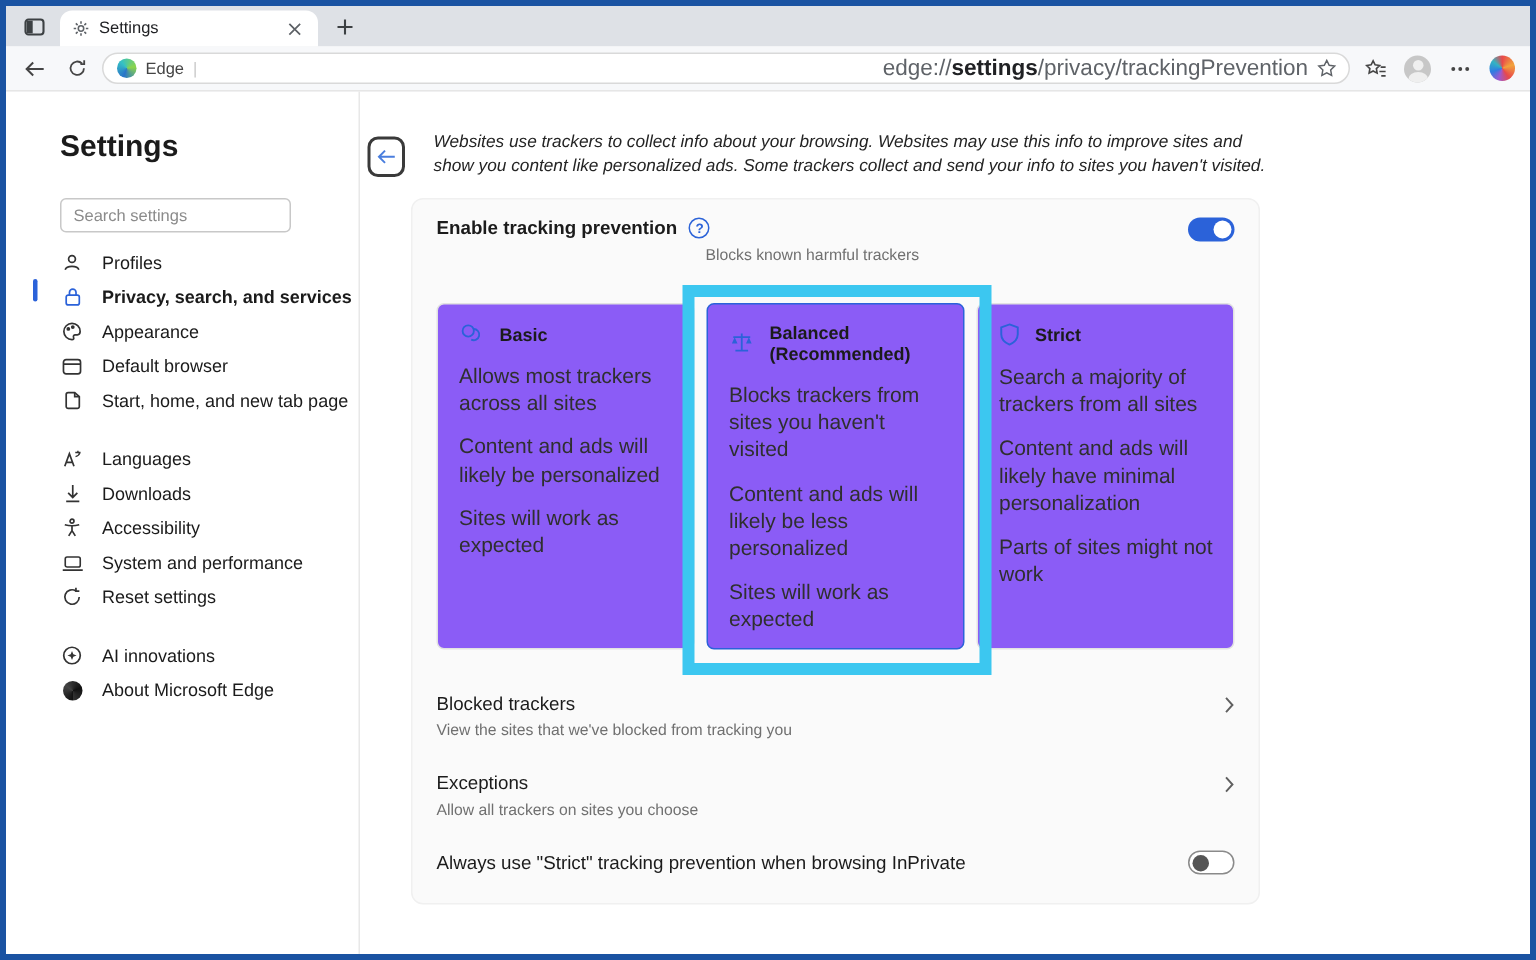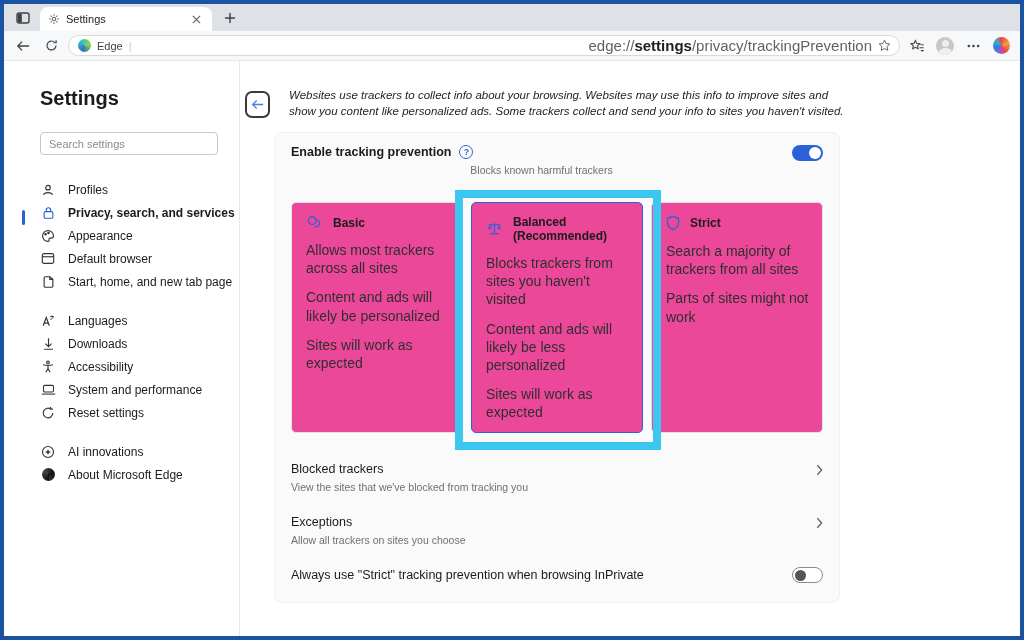--- a/index.html
+++ b/index.html
@@ -29,24 +29,24 @@
   .url-text b { color:#202124; }
   .urlbar-star { margin-left:auto; color:#5f6368; }
   .avatar { width:18px; height:18px; border-radius:50%; background:#c7c7c7; position:relative; overflow:hidden; flex-shrink:0; }
   .avatar::before { content:""; position:absolute; left:5.5px; top:3px; width:7px; height:7px; border-radius:50%; background:#efefef; }
   .avatar::after { content:""; position:absolute; left:2.5px; top:11px; width:13px; height:9px; border-radius:50%; background:#efefef; }
   .copilot { width:17px; height:17px; border-radius:50%; background:conic-gradient(#e8484b,#f2a33c,#e8484b 40%,#9b59d0 55%,#2f7de1 70%,#32b4c4 85%,#e8484b); flex-shrink:0; }
   
   .main { flex:1; display:flex; min-height:0; }
   .sidebar { width:236px; border-right:1px solid #e8e8e8; padding:26px 0 0 36px; flex-shrink:0; }
   .sidebar h1 { font-size:20px; font-weight:bold; color:#1b1b1b; margin-bottom:22px; }
-  .search-box { width:178px; height:23px; border:1px solid #c8c8c8; border-radius:4px; font-size:11px; color:#1b1b1b; padding:0 8px; background:#fff; margin-bottom:28px; font-family:"Liberation Sans",sans-serif; }
+  .search-box { width:154px; height:23px; border:1px solid #c8c8c8; border-radius:4px; font-size:11px; color:#1b1b1b; padding:0 8px; background:#fff; margin-bottom:4px; font-family:"Liberation Sans",sans-serif; }
   .search-box::placeholder { color:#8b8b8b; }
   .nav-group { margin-bottom:16px; }
-  .nav-item { display:flex; align-items:flex-start; gap:12px; height:23px; position:relative; color:#1b1b1b; font-size:12px; cursor:default; }
+  .nav-item { display:flex; align-items:flex-end; gap:12px; height:23px; position:relative; color:#1b1b1b; font-size:12px; cursor:default; }
   .nav-item .nicon { width:16px; display:flex; align-items:center; justify-content:center; color:#333; }
   .nav-item.selected { font-weight:bold; }
   .nav-item.selected .nicon { color:#2b62d9; }
   .sel-bar { position:absolute; left:-18px; top:4px; width:3px; height:15px; border-radius:2px; background:#2b62d9; }
   
   .content { flex:1; padding:24px 0 0 34px; overflow:hidden; }
   .page-header { margin-left:15px; position:relative; max-width:566px; }
   .back-btn { position:absolute; left:-44px; top:3px; width:25px; height:27px; background:#fff; border:2px solid #3a3a3a; border-radius:7px; display:flex; align-items:center; justify-content:center; color:#4a7ede; }
   .page-title { font-size:15px; font-weight:bold; color:#1b1b1b; }
   .page-desc { font-size:11.5px; color:#242424; line-height:1.35; margin-top:3px; max-width:560px;font-style:italic; }
@@ -57,21 +57,21 @@
   .row-label.regular { font-weight:normal; }
   .row-sub { font-size:10.5px; color:#707070; margin-top:5px; }
   .help-icon { width:14px; height:14px; border:1.2px solid #2d64d8; border-radius:50%; color:#2d64d8; font-size:9px; display:inline-flex; align-items:center; justify-content:center; font-weight:bold; }
   .toggle { width:31px; height:16px; border-radius:9px; position:relative; flex-shrink:0; }
   .toggle.on { background:#2b62d9; }
   .toggle.on::after { content:""; position:absolute; right:2px; top:2px; width:12px; height:12px; border-radius:50%; background:#fff; }
   .toggle.off { background:#fff; border:1px solid #8a8a8a; }
   .toggle.off::after { content:""; position:absolute; left:2px; top:2px; width:11px; height:11px; border-radius:50%; background:#555; }
   
   .cards-row { display:flex; gap:8px; margin:26px 0 20px 0; }
-  .option-card { flex:1; background:#ec4899; border:1px solid #e2e2e2; border-radius:5px; padding:12px 12px 10px 14px; position:relative; min-height:134px; }
+  .option-card { flex:1; background:#8b5cf6; border:1px solid #e2e2e2; border-radius:5px; padding:12px 12px 10px 14px; position:relative; min-height:134px; }
   .option-card.selected { border:1.5px solid #2b62d9; z-index:2; }
   .card-head { display:flex; align-items:center; gap:10px; margin-bottom:11px; }
   .card-title { font-size:12px; font-weight:bold; color:#1b1b1b; }
   .card-icon { color:#2b62d9; display:flex; }
   .card-line { font-size:14px; color:#2f2f2f; line-height:1.3; margin-bottom:11px; max-width:160px; }
   .card-line:last-child { margin-bottom:0; }
   .highlight-box { position:absolute; inset:-13px -19px -18px -17px; border:8px solid #3cc7f0; pointer-events:none; z-index:3; }
   .link-row { display:flex; align-items:flex-start; padding:9px 0 13px 0;gap:32px; }
   .chevron { color:#5f5f5f; font-size:13px; margin-top:2px; }
   .strict-row { display:flex; align-items:center; padding:8px 0 9px 0; }
@@ -333,20 +333,21 @@
         <div class="option-card">
           <div class="card-head">
             <span class="card-icon">
               <svg width="14" height="16" viewBox="0 0 14 16" fill="none" stroke="#2b62d9" stroke-width="1.3">
                   <path d="M7 1.3l5.5 2v4.5c0 3.3-2.4 5.6-5.5 6.9-3.1-1.3-5.5-3.6-5.5-6.9V3.3z"></path>
                 </svg>
             </span>
             <span class="card-title">Strict</span>
           </div>
           <div class="card-line">Search a majority of trackers from all sites</div>
+          <div class="card-line">Content and ads will likely have minimal personalization</div>
           <div class="card-line">Parts of sites might not work</div>
         </div>
       </div>
 
       <div class="link-row">
         <div class="txt" style="flex:1;">
           <div class="row-label regular">Blocked trackers</div>
           <div class="row-sub">View the sites that we've blocked from tracking you</div>
         </div>
         <span class="chevron">

